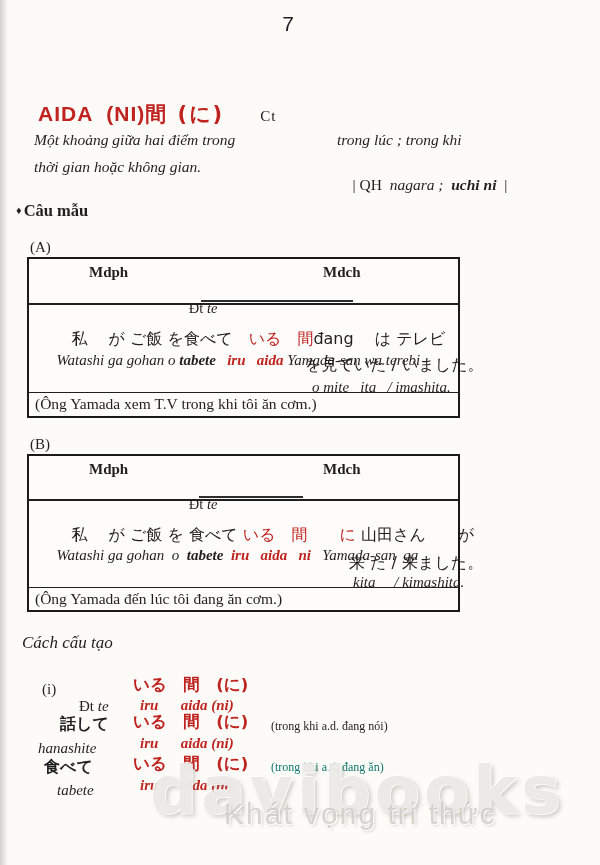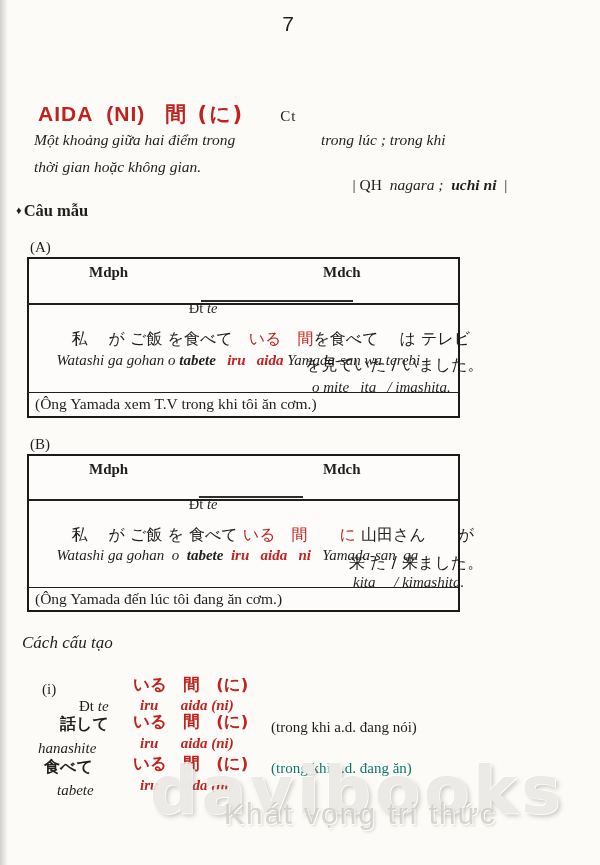--- a/index.html
+++ b/index.html
@@ -19,21 +19,21 @@
     font-family:"Liberation Sans", sans-serif; font-size:21px;
   }
   
   .title { position:absolute; left:22px; top:82px; white-space:pre; }
   .title-main {
     font-family:"Liberation Sans", sans-serif; font-weight:bold;
     font-size:21px; letter-spacing:1px; color:var(--red);
   }
   .title-kanji {
     font-family:"DejaVu Sans", sans-serif; font-weight:bold;
-    font-size:21px; color:var(--red); margin-left:20px; letter-spacing:2px;
+    font-size:21px; color:var(--red); margin-left:0; letter-spacing:2px;
   }
   .title-tag { font-size:15px; margin-left:36px; letter-spacing:1px; color:#222; }
 
   .def-line, .meaning-line { position:absolute; font-style:italic; font-size:15.5px; white-space:pre; }
   .related-line { position:absolute; font-size:15.5px; white-space:pre; }
   .related-line .it { font-style:italic; }
   .related-line .bit { font-style:italic; font-weight:bold; }
 
   .sample-heading { position:absolute; left:16px; top:201px; font-size:16.5px; font-weight:bold; }
   .sample-heading .bullet { font-size:11px; vertical-align:2px; margin-right:2px; }
@@ -56,21 +56,21 @@
   .trans { font-size:15.5px; white-space:pre; }
 
   
   .f-heading { position:absolute; left:22px; top:633px; font-size:17px; font-weight:normal; font-style:italic; }
   .f-item { position:absolute; font-size:15px; white-space:pre; }
   .f-item .it { font-style:italic; }
   .f-jp { position:absolute; font-family:"DejaVu Sans", sans-serif; font-size:16px; white-space:pre; }
   .f-jp.red { font-weight:bold; font-size:16.5px; }
   .f-ro { position:absolute; font-size:15px; font-style:italic; white-space:pre; }
   .f-verb-jp { position:absolute; font-family:"DejaVu Sans", sans-serif; font-size:16px; font-weight:bold; white-space:pre; }
-  .f-note { position:absolute; font-size:15px; white-space:pre; }
+  .f-note { position:absolute; font-size:12px; white-space:pre; }
   .f-note.faded { color:#0f766e; }
 
   
   .wm-logo {
     position:absolute; left:150px; top:736px; z-index:6;
     font-family:"DejaVu Sans", sans-serif; font-weight:bold;
     font-size:66px; letter-spacing:4px;
     color:rgba(216,213,205,0.50);
     text-shadow:1px 1px 0 rgba(255,255,255,0.9), -1px -1px 0 rgba(255,255,255,0.7),
                 3px 3px 4px rgba(120,118,110,0.35);
@@ -94,41 +94,41 @@
 
   <div class="page-number">7</div>
 
   <div class="title">
     <span class="title-main">AIDA  (NI)</span><span class="title-kanji">間 (に)</span><span class="title-tag">Ct</span>
   </div>
 
   <div class="def-line" style="left:34px; top:131px;">Một khoảng giữa hai điểm trong</div>
   <div class="def-line" style="left:34px; top:158px;">thời gian hoặc không gian.</div>
 
-  <div class="meaning-line" style="left:321px; top:131px;">trong lúc ; trong khi</div>
+  <div class="meaning-line" style="left:337px; top:131px;">trong lúc ; trong khi</div>
   <div class="related-line" style="left:337px; top:158px;">
     <span>| QH  </span><span class="it">nagara ;  </span><span class="bit">uchi ni</span><span>  |</span>
   </div>
 
   <div class="sample-heading">
     <span class="bullet">♦</span><span>Câu mẫu</span>
   </div>
 
   <div class="tbl-label" style="left:30px; top:239px;">(A)</div>
   <div class="ex-table" style="left:27px; top:257px; height:157px;">
     <div class="th" style="left:60px; top:5px;">Mdph</div>
     <div class="th" style="left:294px; top:5px;">Mdch</div>
     <div class="sub-label" style="left:138px; top:24px;">
       <span>Đt </span><span class="it">te</span>
     </div>
     <div class="scope-line" style="left:172px; top:41px; width:152px;"></div>
     <div class="hsep" style="top:44px;"></div>
 
     <div class="jp" style="left:12px; top:51px;">
-      <span>私　 が ご飯 を食べて　</span><span class="red">いる　間</span><span>を食べて　 は テレビ</span>
+      <span>私　 が ご飯 を食べて　</span><span class="red">いる　間</span><span>đang　 は テレビ</span>
     </div>
     <div class="ro" style="left:5px; top:76px;">
       <span>Watashi ga gohan o </span><span class="b">tabete</span><span class="red">   iru   aida</span><span> Yamada-san wa terebi</span>
     </div>
     <div class="jp" style="left:276px; top:96px;">を見ていた / いました。</div>
     <div class="ro" style="left:283px; top:120px;">o mite   ita   / imashita.</div>
 
     <div class="tsep" style="top:133px;"></div>
     <div class="trans" style="left:6px; top:136px;">(Ông Yamada xem T.V trong khi tôi ăn cơm.)</div>
   </div>

